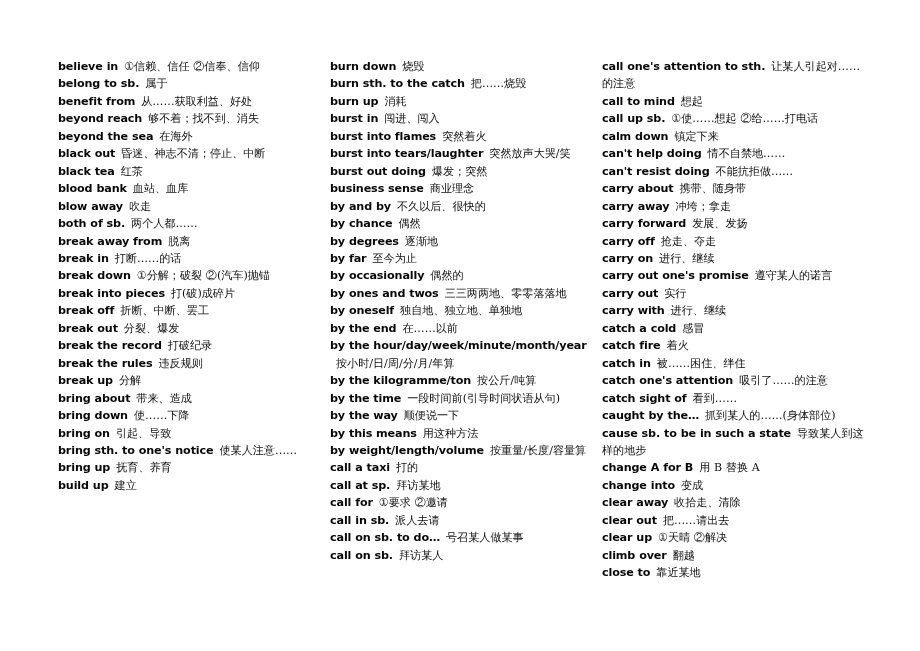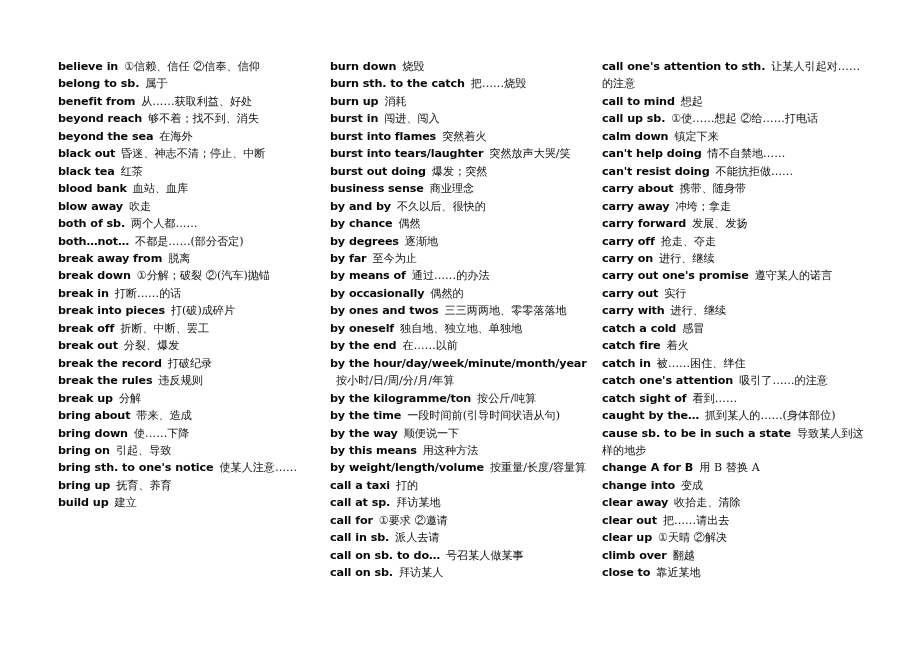--- a/index.html
+++ b/index.html
@@ -84,24 +84,23 @@
         <div class="entry"><span class="en">believe in</span><span class="cn">①信赖、信任  ②信奉、信仰</span></div>
         <div class="entry"><span class="en">belong to sb.</span><span class="cn">属于</span></div>
         <div class="entry"><span class="en">benefit from</span><span class="cn">从……获取利益、好处</span></div>
         <div class="entry"><span class="en">beyond reach</span><span class="cn">够不着；找不到、消失</span></div>
         <div class="entry"><span class="en">beyond the sea</span><span class="cn">在海外</span></div>
         <div class="entry"><span class="en">black out</span><span class="cn">昏迷、神志不清；停止、中断</span></div>
         <div class="entry"><span class="en">black tea</span><span class="cn">红茶</span></div>
         <div class="entry"><span class="en">blood bank</span><span class="cn">血站、血库</span></div>
         <div class="entry"><span class="en">blow away</span><span class="cn">吹走</span></div>
         <div class="entry"><span class="en">both of sb.</span><span class="cn">两个人都……</span></div>
-        <div class="entry"><span class="en">both…not…</span><span class="cn">不都是……(部分否定)</span></div>
         <div class="entry"><span class="en">break away from</span><span class="cn">脱离</span></div>
+        <div class="entry"><span class="en">break in</span><span class="cn">打断……的话</span></div>
         <div class="entry"><span class="en">break down</span><span class="cn">①分解；破裂  ②(汽车)抛锚</span></div>
-        <div class="entry"><span class="en">break in</span><span class="cn">打断……的话</span></div>
         <div class="entry"><span class="en">break into pieces</span><span class="cn">打(破)成碎片</span></div>
         <div class="entry"><span class="en">break off</span><span class="cn">折断、中断、罢工</span></div>
         <div class="entry"><span class="en">break out</span><span class="cn">分裂、爆发</span></div>
         <div class="entry"><span class="en">break the record</span><span class="cn">打破纪录</span></div>
         <div class="entry"><span class="en">break the rules</span><span class="cn">违反规则</span></div>
         <div class="entry"><span class="en">break up</span><span class="cn">分解</span></div>
         <div class="entry"><span class="en">bring about</span><span class="cn">带来、造成</span></div>
         <div class="entry"><span class="en">bring down</span><span class="cn">使……下降</span></div>
         <div class="entry"><span class="en">bring on</span><span class="cn">引起、导致</span></div>
         <div class="entry"><span class="en">bring sth. to one's notice</span><span class="cn">使某人注意……</span></div>
@@ -114,21 +113,20 @@
         <div class="entry"><span class="en">burn up</span><span class="cn">消耗</span></div>
         <div class="entry"><span class="en">burst in</span><span class="cn">闯进、闯入</span></div>
         <div class="entry"><span class="en">burst into flames</span><span class="cn">突然着火</span></div>
         <div class="entry"><span class="en">burst into tears/laughter</span><span class="cn">突然放声大哭/笑</span></div>
         <div class="entry"><span class="en">burst out doing</span><span class="cn">爆发；突然</span></div>
         <div class="entry"><span class="en">business sense</span><span class="cn">商业理念</span></div>
         <div class="entry"><span class="en">by and by</span><span class="cn">不久以后、很快的</span></div>
         <div class="entry"><span class="en">by chance</span><span class="cn">偶然</span></div>
         <div class="entry"><span class="en">by degrees</span><span class="cn">逐渐地</span></div>
         <div class="entry"><span class="en">by far</span><span class="cn">至今为止</span></div>
-        <div class="entry"><span class="en">by means of</span><span class="cn">通过……的办法</span></div>
         <div class="entry"><span class="en">by occasionally</span><span class="cn">偶然的</span></div>
         <div class="entry"><span class="en">by ones and twos</span><span class="cn">三三两两地、零零落落地</span></div>
         <div class="entry"><span class="en">by oneself</span><span class="cn">独自地、独立地、单独地</span></div>
         <div class="entry"><span class="en">by the end</span><span class="cn">在……以前</span></div>
         <div class="entry"><span class="en">by the hour/day/week/minute/month/year</span><span class="cn">按小时/日/周/分/月/年算</span></div>
         <div class="entry"><span class="en">by the kilogramme/ton</span><span class="cn">按公斤/吨算</span></div>
         <div class="entry"><span class="en">by the time</span><span class="cn">一段时间前(引导时间状语从句)</span></div>
         <div class="entry"><span class="en">by the way</span><span class="cn">顺便说一下</span></div>
         <div class="entry"><span class="en">by this means</span><span class="cn">用这种方法</span></div>
         <div class="entry"><span class="en">by weight/length/volume</span><span class="cn">按重量/长度/容量算</span></div>

